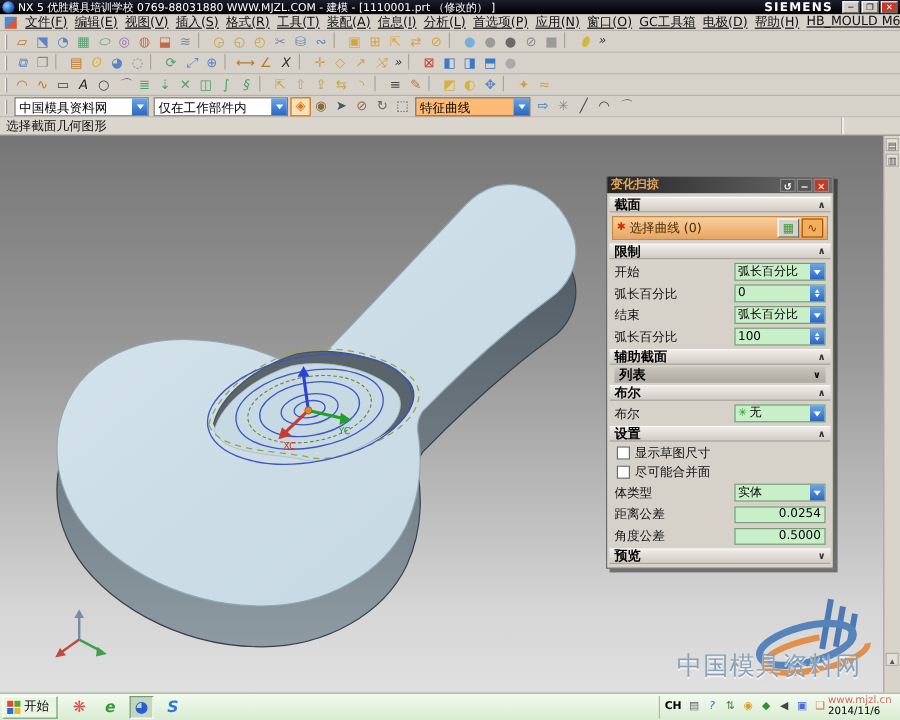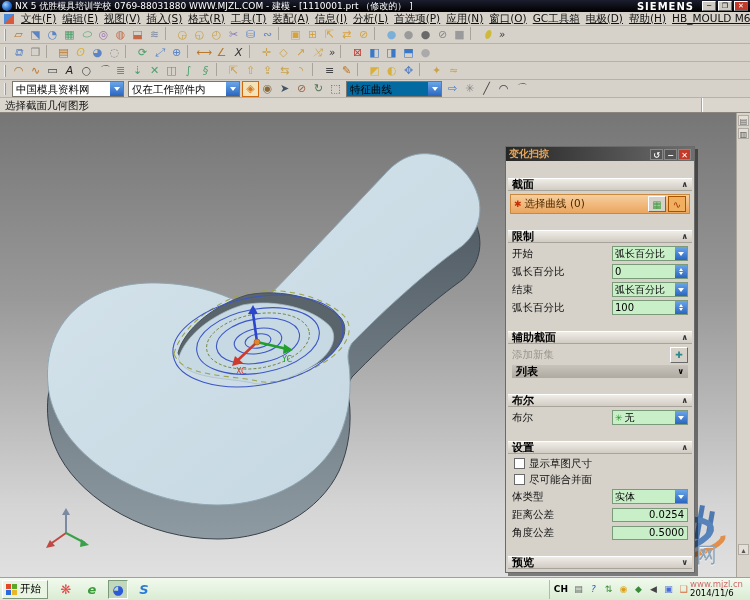--- a/index.html
+++ b/index.html
@@ -32,21 +32,21 @@
   .ticon { width:17px; height:16px; display:inline-flex; align-items:center; justify-content:center;
     font-size:11px; border:1px solid transparent; }
   .ticon.sep { width:7px; border:none; border-left:1px solid #a8a49c; height:13px; margin:0 2px; }
   .ticon.ovf { font-size:10px; color:#333; width:12px; }
   .ticon.hl { border:1px solid #d06a10; background:#f4e2b8; }
 
   
   .combo { height:16px; display:inline-flex; align-items:stretch; border:1px solid #7a766e;
     background:#fff; margin:0 2px; }
   .combo .combo-text { padding:1px 3px; font-size:10.5px; flex:1; overflow:hidden; white-space:nowrap; }
-  .combo.green { background:#0369a1; }
+  .combo.green { background:#fdba74; }
   .combo .combo-arrow { width:13px; background:linear-gradient(180deg,#6aa6e8,#2a66c0);
     display:flex; align-items:center; justify-content:center; }
   .combo .combo-arrow::after { content:""; border:3px solid transparent; border-top:4px solid #fff; margin-top:3px; }
   .w110 { width:112px; } .w95 { width:96px; }
   .combo-lead { font-size:9px; color:#2a9a2a; align-self:center; padding-left:2px; }
 
   
   .promptbar { height:15px; background:#d6d2ca; border-bottom:1px solid #8a867e; display:flex; align-items:center; }
   .prompt-text { flex:1; padding:0 5px; font-size:10.5px; color:#111;
     border-right:1px solid #a8a49c; height:100%; line-height:14px; background:#dad6ce; }
@@ -68,21 +68,21 @@
     border:1px solid #6a6a6a; box-shadow:3px 3px 0 rgba(0,0,0,.45); z-index:5; font-size:11px; }
   .dlg-title { height:14px; background:linear-gradient(90deg,#262626,#6e6e6e); color:#e8a85a;
     display:flex; align-items:center; padding:0 3px; font-weight:bold; font-size:10px; }
   .dlg-btns { margin-left:auto; display:flex; }
   .dlg-btn { width:13px; height:11px; font-size:8px; line-height:11px; text-align:center; color:#fff;
     background:#555; border:1px solid #888; margin-left:1px; }
   .dlg-btn.close { background:#c23a2a; }
   .dlg-body { padding:1px 2px 3px; }
   .grp { height:13px; background:linear-gradient(#f0ede6,#d0ccc4); border-top:1px solid #fff;
     border-bottom:1px solid #a8a49c; display:flex; align-items:center; padding:0 4px;
-    font-weight:bold; margin-top:16px; }
+    font-weight:bold; margin-top:2px; }
   .grp .chev { margin-left:auto; font-size:8px; color:#333; }
   .req-row { height:20px; margin:3px 2px; background:linear-gradient(#f6cf9e,#eba55f);
     border:1px solid #c98a3f; display:flex; align-items:center; padding:0 3px; }
   .req-row .star { color:#c83000; font-size:9px; margin-right:3px; }
   .req-row .req-label { color:#4a2800; font-size:10.5px; flex:1; }
   .mini-btn { width:18px; height:16px; background:#d6d2ca; border:1px solid #fff;
     border-right-color:#6a6a6a; border-bottom-color:#6a6a6a; display:inline-flex;
     align-items:center; justify-content:center; font-size:10px; margin-left:2px; }
   .mini-btn.active { background:#f0b060; border:1px solid #a85400; }
   .drow { display:flex; align-items:center; justify-content:space-between; margin:3px 4px; height:15px; }
@@ -638,26 +638,20 @@
         <span class="dcombo">
           <span class="combo-text">100</span>
           <span class="spin"></span>
         </span>
       </div>
 
       <div class="grp">
         <span>辅助截面</span>
         <span class="chev">∧</span>
       </div>
-      <div class="drow">
-        <span class="dlabel disabled">添加新集</span>
-        <span class="mini-btn">
-            <i style="color:#2a8a8a;font-size:9px">✚</i>
-          </span>
-      </div>
       <div class="listbar">
         <span>列表</span>
         <span class="chev">∨</span>
       </div>
 
       <div class="grp">
         <span>布尔</span>
         <span class="chev">∧</span>
       </div>
       <div class="drow">

